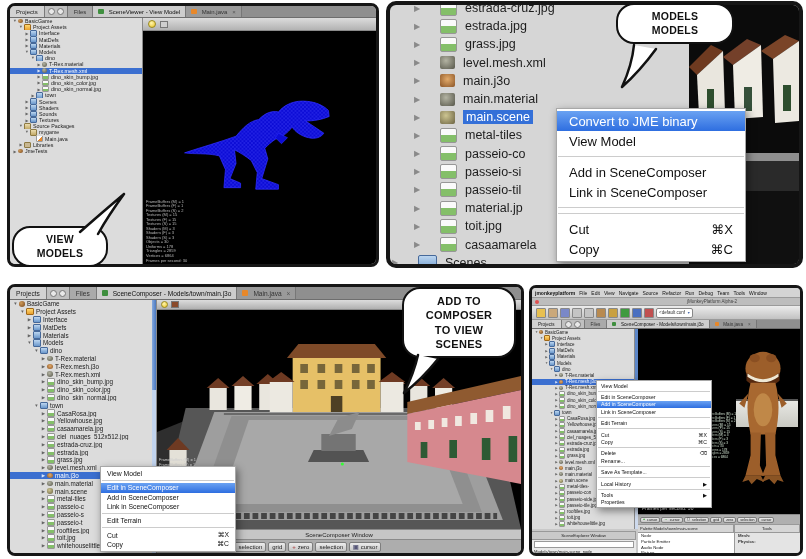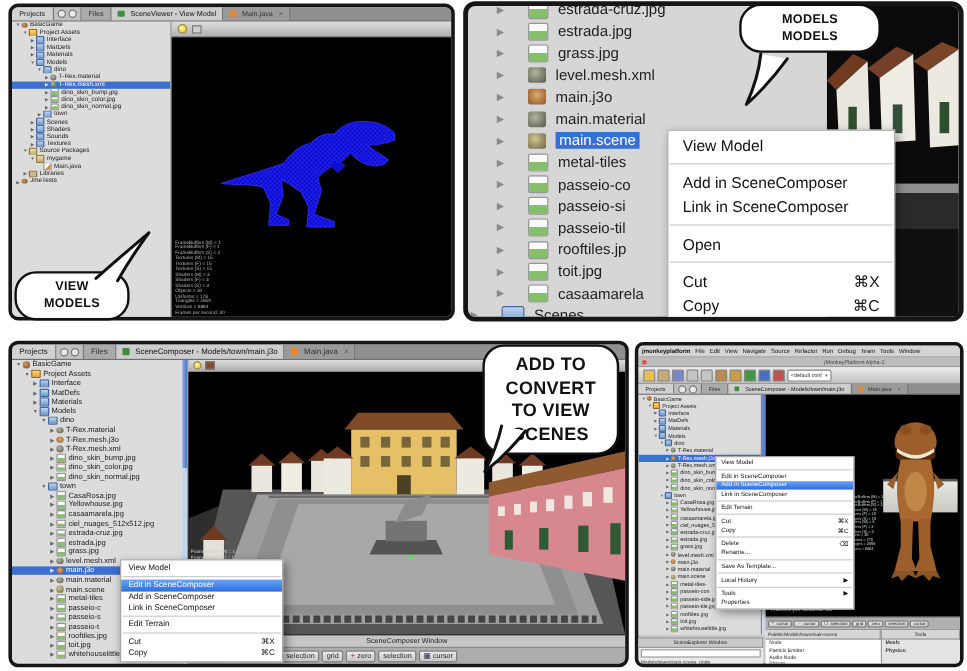--- a/index.html
+++ b/index.html
@@ -367,21 +367,21 @@
           <span class="tl">passeio-si</span>
         </div>
         <div class="frow">
           <span class="tw">▶</span>
           <span class="icon icon-image"></span>
           <span class="tl">passeio-til</span>
         </div>
         <div class="frow">
           <span class="tw">▶</span>
           <span class="icon icon-image"></span>
-          <span class="tl">rooftiles.jp</span>
+          <span class="tl">material.jp</span>
         </div>
         <div class="frow">
           <span class="tw">▶</span>
           <span class="icon icon-image"></span>
           <span class="tl">toit.jpg</span>
         </div>
         <div class="frow">
           <span class="tw">▶</span>
           <span class="icon icon-image"></span>
           <span class="tl">casaamarela</span>
@@ -409,34 +409,34 @@
           <polygon points="72,46 96,30 110,36 84,54" fill="#7a4428"></polygon>
           <polygon points="84,54 110,36 110,116 86,118" fill="#ece9e1"></polygon>
           <rect x="94" y="80" width="8" height="26" fill="#2e4e2e"></rect>
         </g>
         <rect y="148" width="110" height="8" fill="#8f8f8f"></rect>
         <rect y="156" width="110" height="30" fill="#2a2a2a"></rect>
         <rect y="186" width="110" height="73" fill="#101010"></rect>
       </svg>
     </div>
     <div class="menu p2menu">
+        <div class="mrow hl">
+          <span>Convert to JME binary</span>
+        </div>
         <div class="mrow">
           <span>View Model</span>
         </div>
         <div class="msep"></div>
         <div class="mrow">
           <span>Add in SceneComposer</span>
         </div>
         <div class="mrow">
           <span>Link in SceneComposer</span>
         </div>
         <div class="msep"></div>
-        <div class="mrow">
-          <span>Open</span>
-        </div>
         <div class="msep"></div>
         <div class="mrow">
           <span>Cut</span>
           <span class="mk">⌘X</span>
         </div>
         <div class="mrow">
           <span>Copy</span>
           <span class="mk">⌘C</span>
         </div>
       </div>
@@ -1133,23 +1133,23 @@
         <div>MODELS</div>
         <div>MODELS</div>
       </div>
     <svg style="left:4px;top:40px;width:44px;height:46px;" viewBox="0 0 44 46">
       <path d="M14,2 Q12,22 2,44 Q20,28 36,6 Z" fill="#fff"></path>
       <path d="M14,2 Q12,22 2,44 M2,44 Q20,28 36,6" fill="none" stroke="#111" stroke-width="2.5" stroke-linecap="round"></path>
     </svg>
   </div>
 
   <div class="bubble" style="left:402px;top:287px;width:114px;">
-    <div class="bubble-body" style="font-size:15px;">
+    <div class="bubble-body" style="font-size:11px;">
         <div>ADD TO</div>
-        <div>CONVERT</div>
+        <div>COMPOSER</div>
         <div>TO VIEW</div>
         <div>SCENES</div>
       </div>
     <svg style="left:0px;top:66px;width:44px;height:42px;" viewBox="0 0 44 42">
       <path d="M16,2 Q12,20 2,40 Q20,26 36,6 Z" fill="#fff"></path>
       <path d="M16,2 Q12,20 2,40 M2,40 Q20,26 36,6" fill="none" stroke="#111" stroke-width="2.5" stroke-linecap="round"></path>
     </svg>
   </div>
 
 </div>

